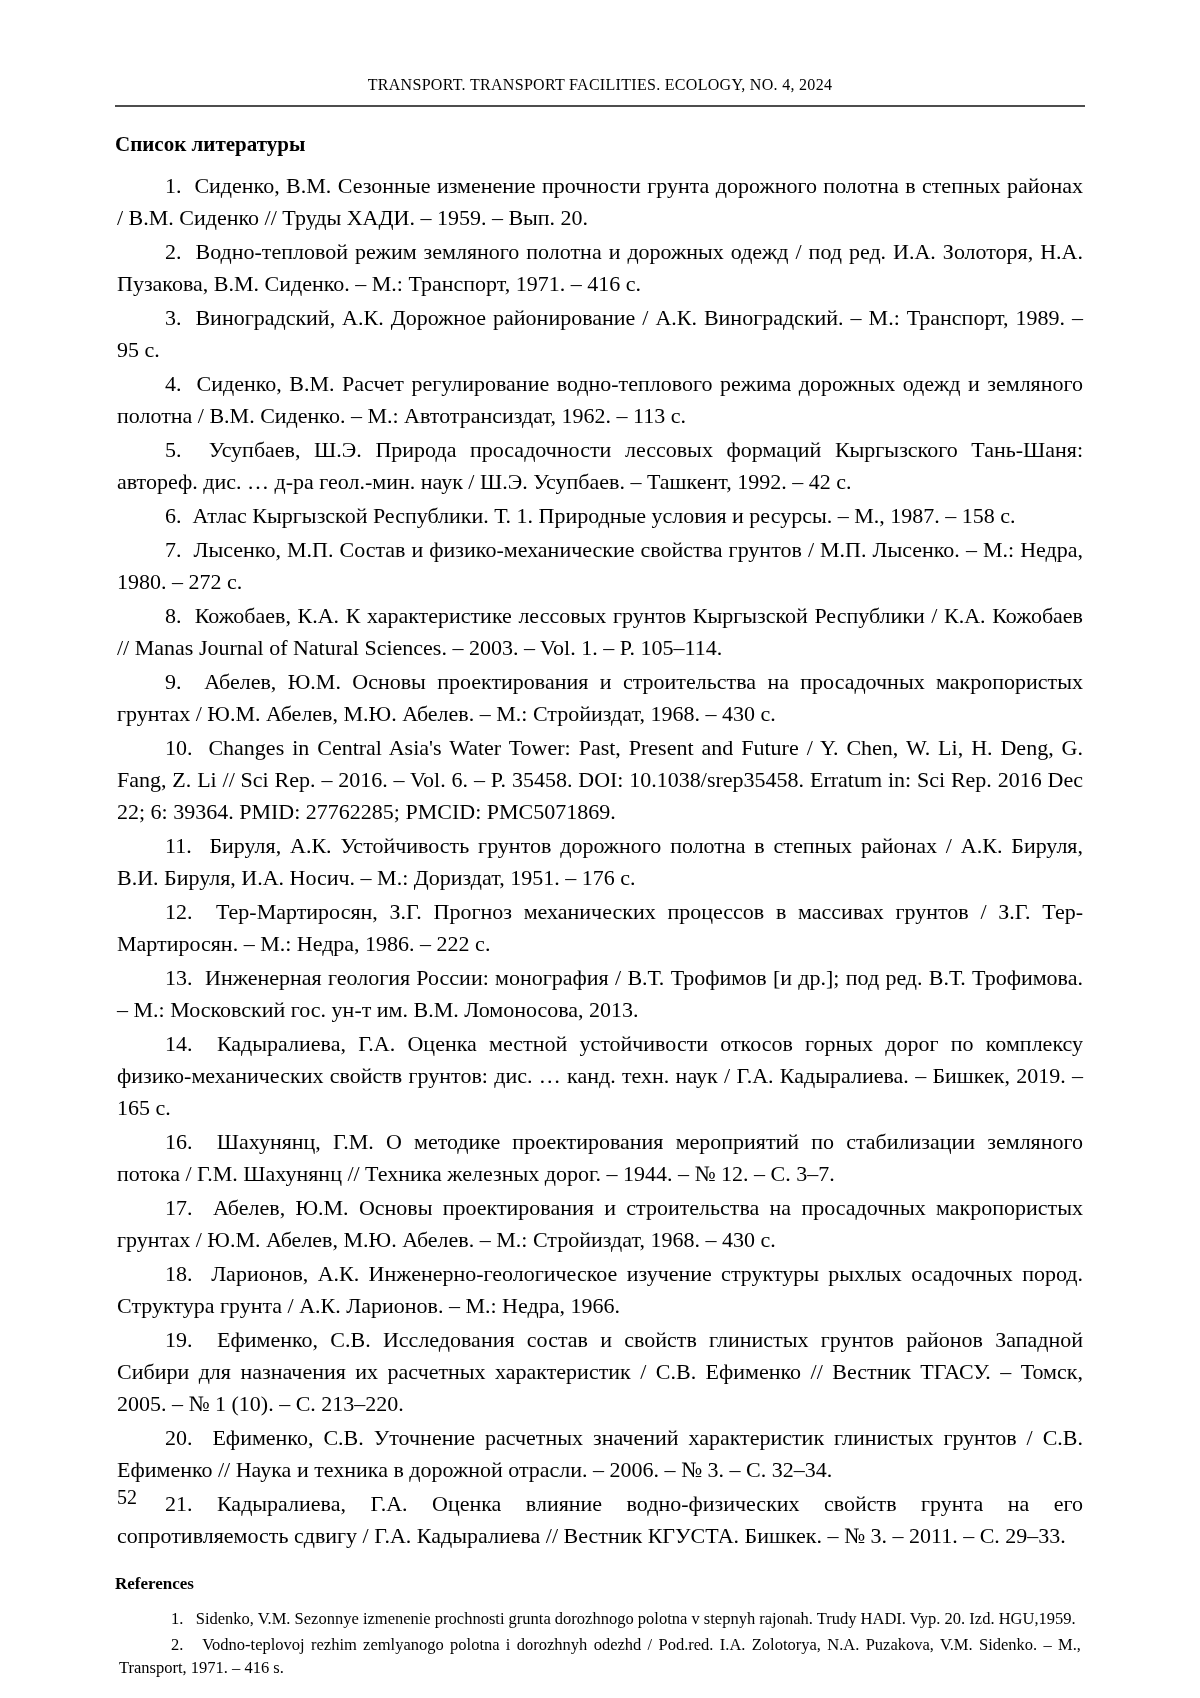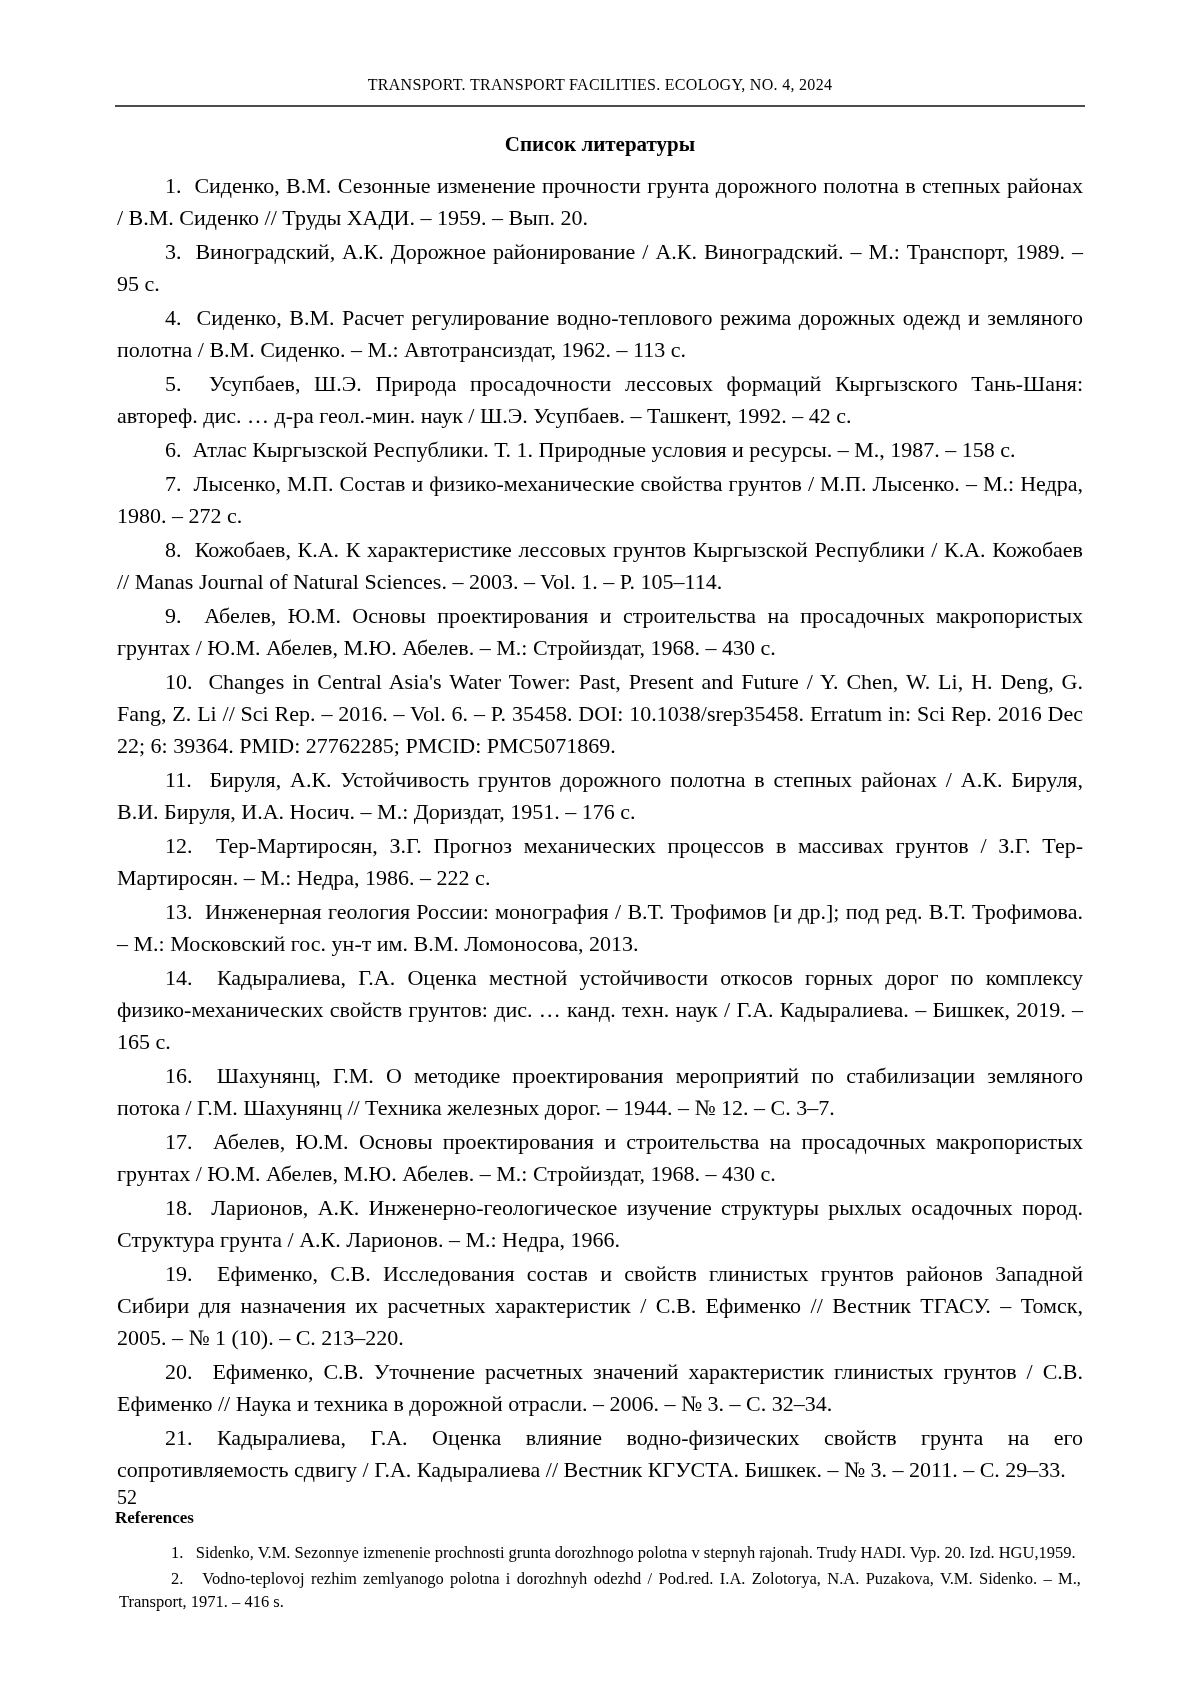--- a/index.html
+++ b/index.html
@@ -25,21 +25,20 @@
     font-size: 16px;
     letter-spacing: 0.3px;
     white-space: nowrap;
   }
   .header-rule {
     border: none;
     border-top: 2.5px solid #4d4d4d;
     margin: 11px 0 0 0;
   }
   .ru-heading {
-    text-align: center;
     font-size: 21px;
     font-weight: bold;
     margin: 25px 0 13px 0;
   }
   .ref {
     font-size: 22px;
     line-height: 32px;
     text-align: justify;
     text-indent: 48px;
     margin: 2px;
@@ -67,20 +66,21 @@
 <body>
 
 <div class="content">
 
   <div class="journal-header">TRANSPORT. TRANSPORT FACILITIES. ECOLOGY, NO. 4, 2024</div>
   <hr class="header-rule">
 
   <h1 class="ru-heading">Список литературы</h1>
 
   <p class="ref">1.&nbsp;&nbsp;Сиденко, В.М. Сезонные изменение прочности грунта дорожного полотна в степных районах / В.М. Сиденко // Труды ХАДИ. – 1959. – Вып. 20.</p>
+  <p class="ref">2.&nbsp;&nbsp;Водно-тепловой режим земляного полотна и дорожных одежд / под ред. И.А. Золоторя, Н.А. Пузакова, В.М. Сиденко. – М.: Транспорт, 1971. – 416 с.</p>
   <p class="ref">3.&nbsp;&nbsp;Виноградский, А.К. Дорожное районирование / А.К. Виноградский. – М.: Транспорт, 1989. – 95 с.</p>
   <p class="ref">4.&nbsp;&nbsp;Сиденко, В.М. Расчет регулирование водно-теплового режима дорожных одежд и земляного полотна / В.М. Сиденко. – М.: Автотрансиздат, 1962. – 113 с.</p>
   <p class="ref">5.&nbsp;&nbsp;Усупбаев, Ш.Э. Природа просадочности лессовых формаций Кыргызского Тань-Шаня: автореф. дис. … д-ра геол.-мин. наук / Ш.Э. Усупбаев. – Ташкент, 1992. – 42 с.</p>
   <p class="ref">6.&nbsp;&nbsp;Атлас Кыргызской Республики. Т. 1. Природные условия и ресурсы. – М., 1987. – 158 с.</p>
   <p class="ref">7.&nbsp;&nbsp;Лысенко, М.П. Состав и физико-механические свойства грунтов / М.П. Лысенко. – М.: Недра, 1980. – 272 с.</p>
   <p class="ref">8.&nbsp;&nbsp;Кожобаев, К.А. К характеристике лессовых грунтов Кыргызской Республики / К.А. Кожобаев // Manas Journal of Natural Sciences. – 2003. – Vol. 1. – P. 105–114.</p>
   <p class="ref">9.&nbsp;&nbsp;Абелев, Ю.М. Основы проектирования и строительства на просадочных макропористых грунтах / Ю.М. Абелев, М.Ю. Абелев. – М.: Стройиздат, 1968. – 430 с.</p>
   <p class="ref">10.&nbsp;&nbsp;Changes in Central Asia's Water Tower: Past, Present and Future / Y. Chen, W. Li, H. Deng, G. Fang, Z. Li // Sci Rep. – 2016. – Vol. 6. – P. 35458. DOI: 10.1038/srep35458. Erratum in: Sci Rep. 2016 Dec 22; 6: 39364. PMID: 27762285; PMCID: PMC5071869.</p>
   <p class="ref">11.&nbsp;&nbsp;Бируля, А.К. Устойчивость грунтов дорожного полотна в степных районах / А.К. Бируля, В.И. Бируля, И.А. Носич. – М.: Дориздат, 1951. – 176 с.</p>
   <p class="ref">12.&nbsp;&nbsp;Тер-Мартиросян, З.Г. Прогноз механических процессов в массивах грунтов / З.Г. Тер-Мартиросян. – М.: Недра, 1986. – 222 с.</p>

